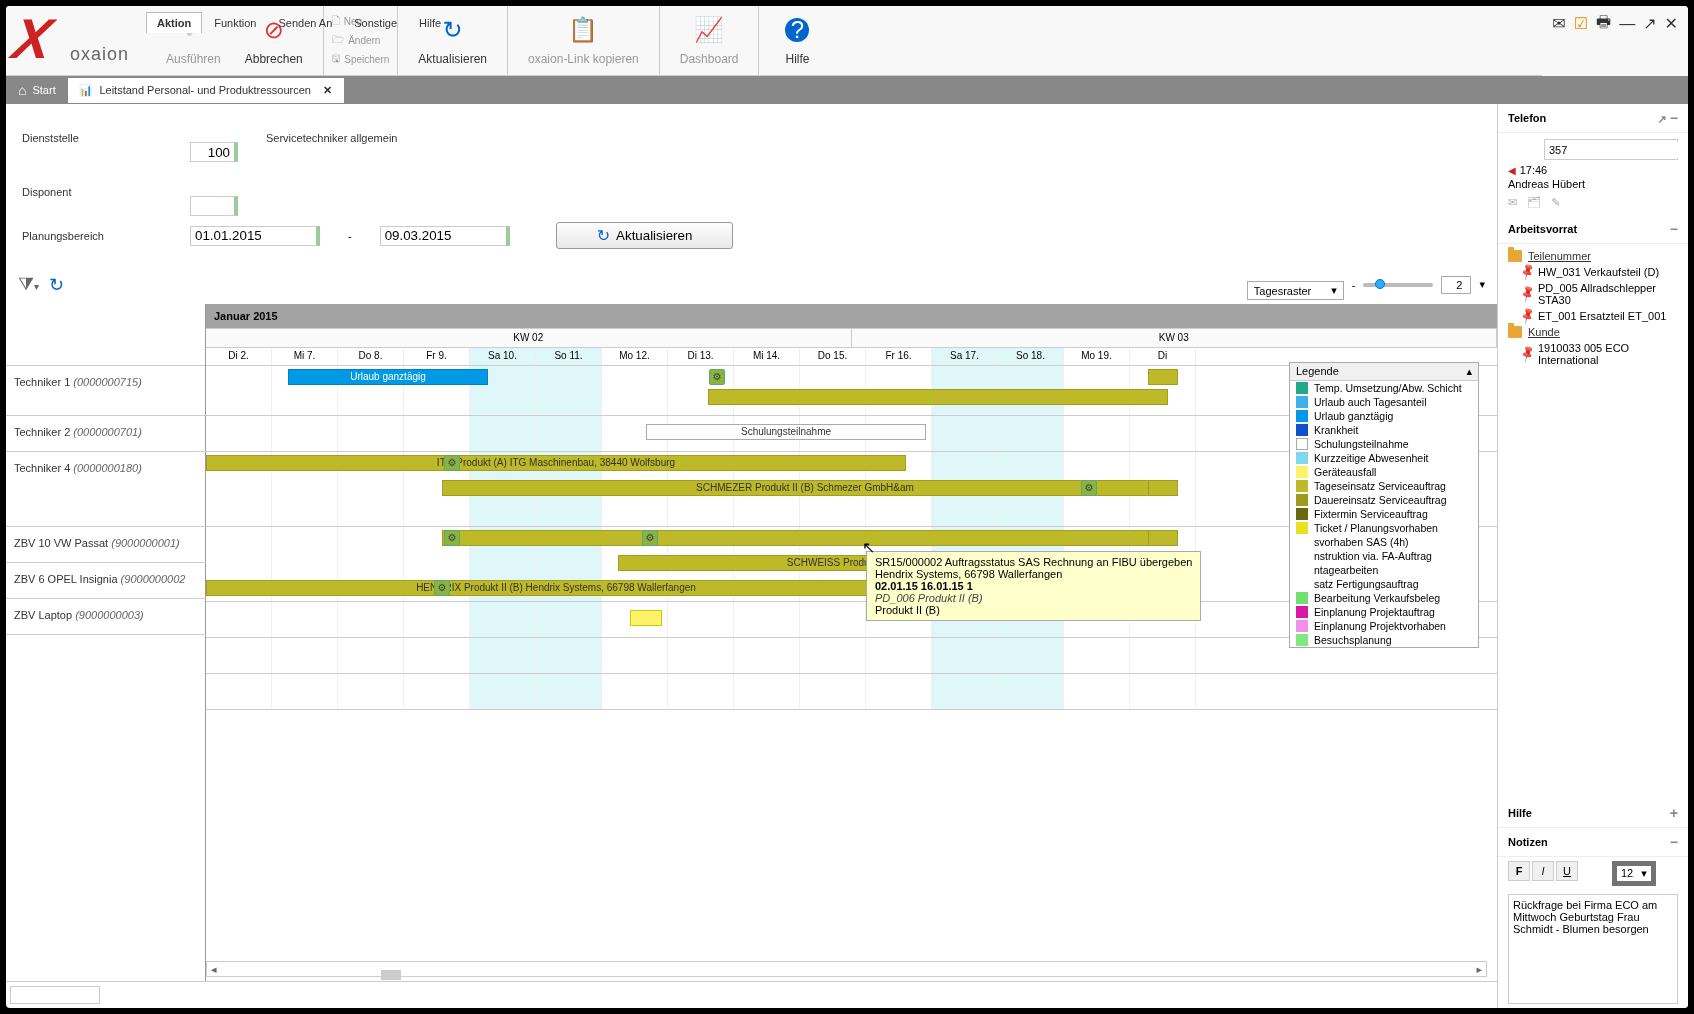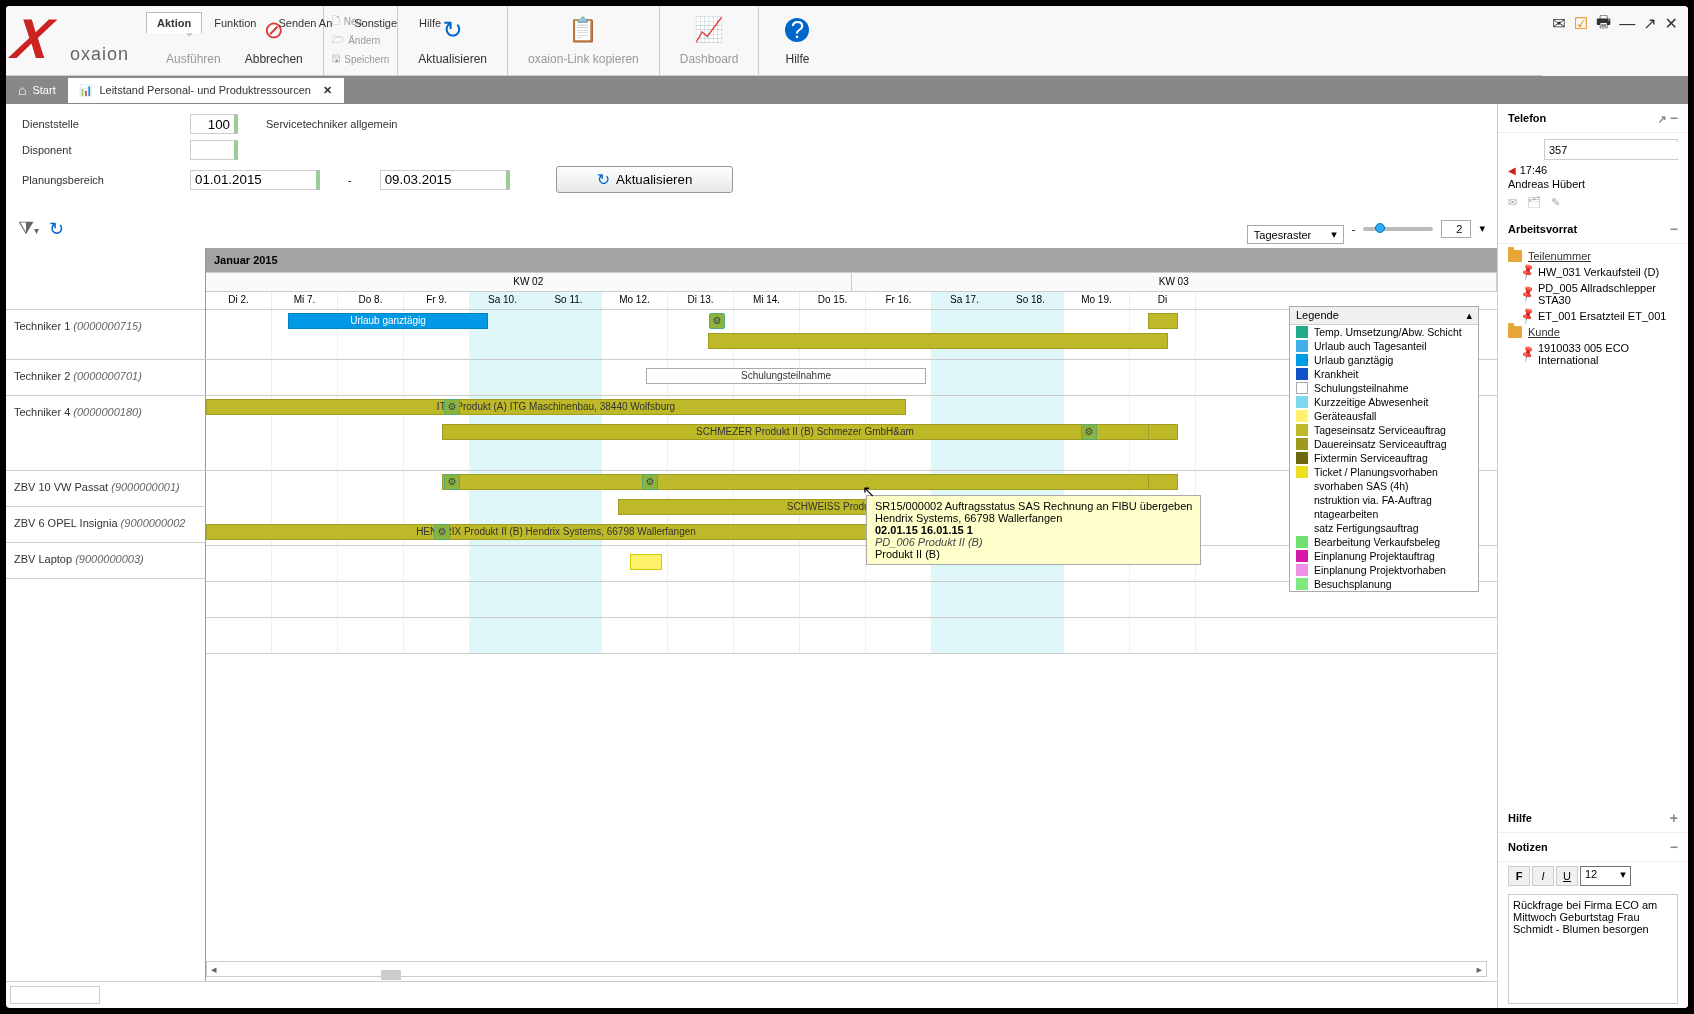--- a/index.html
+++ b/index.html
@@ -42,21 +42,21 @@
 
 .main { display: flex; flex: 1; overflow: hidden; }
 .center { flex: 1; display:flex; flex-direction:column; border-right:1px solid #ccc; overflow:hidden; }
 .right-panel { width: 190px; background:#fff; display:flex; flex-direction:column; }
 
 
 .filters { padding: 10px 16px; }
 .filter-row { display:flex; align-items:center; margin-bottom:6px; gap:8px; }
 .filter-label { width: 160px; color:#333; }
 .filter-input { border:1px solid #ccc; background:#fff; padding:2px 4px; height:20px; }
-.filter-input.small { width:48px; text-align:right; border-right:4px solid #9c9; }
+.filter-input.small { width:48px; text-align:right; border-right:4px solid #9c9;margin-top:28px; }
 .filter-input.date { width:130px; border-right:4px solid #9c9; }
 .dash { padding: 0 20px; }
 .btn-refresh { display:flex; align-items:center; gap:6px; border:1px solid #999; background: linear-gradient(#fefefe,#e8e8e8); padding:3px 40px; border-radius:3px; }
 .btn-refresh .ico { color:#06c; font-size:16px; }
 .desc-text { margin-left: 20px; color:#333; }
 
 
 .gantt-toolbar { display:flex; align-items:center; padding:4px 12px; justify-content:space-between; }
 .gantt-toolbar-left { display:flex; gap:10px; align-items:center; }
 .funnel { font-size:18px; color:#666; }
@@ -133,21 +133,21 @@
 .folder-ico { width:14px; height:12px; background:#e8a735; border-radius:1px; position:relative; flex-shrink:0; }
 .folder-ico::before { content:''; position:absolute; top:-3px; left:0; width:6px; height:3px; background:#e8a735; border-radius:1px 1px 0 0;}
 .pin-ico { width:12px; height:12px; color:#c22; flex-shrink:0; font-size:12px; transform:rotate(-30deg); }
 .work-link { text-decoration:underline; color:#333; }
 
 .notes-toolbar { display:flex; gap:2px; padding:4px 10px; }
 .fmt-btn { border:1px solid #ccc; background:#f0f0f0; width:22px; height:20px; text-align:center; font-size:11px; line-height:18px; }
 .fmt-btn.b { font-weight:bold; }
 .fmt-btn.i { font-style:italic; }
 .fmt-btn.u { text-decoration:underline; }
-.font-size-sel { border:1px solid #737373; padding:1px 4px; display:flex; gap:23px; }
+.font-size-sel { border:5px solid #737373; padding:1px 4px; display:flex; gap:8px;margin-left:32px; }
 .notes-text { margin:4px 10px; border:1px solid #ccc; padding:4px; height:110px; font-size:11px; overflow:auto; }
 
 .bottom-bar { border-top:1px solid #ccc; padding:4px; }
 .bottom-input { border:1px solid #ccc; width:90px; height:18px; }
 </style>
 </head>
 <body>
 
 <div class="app">
 

